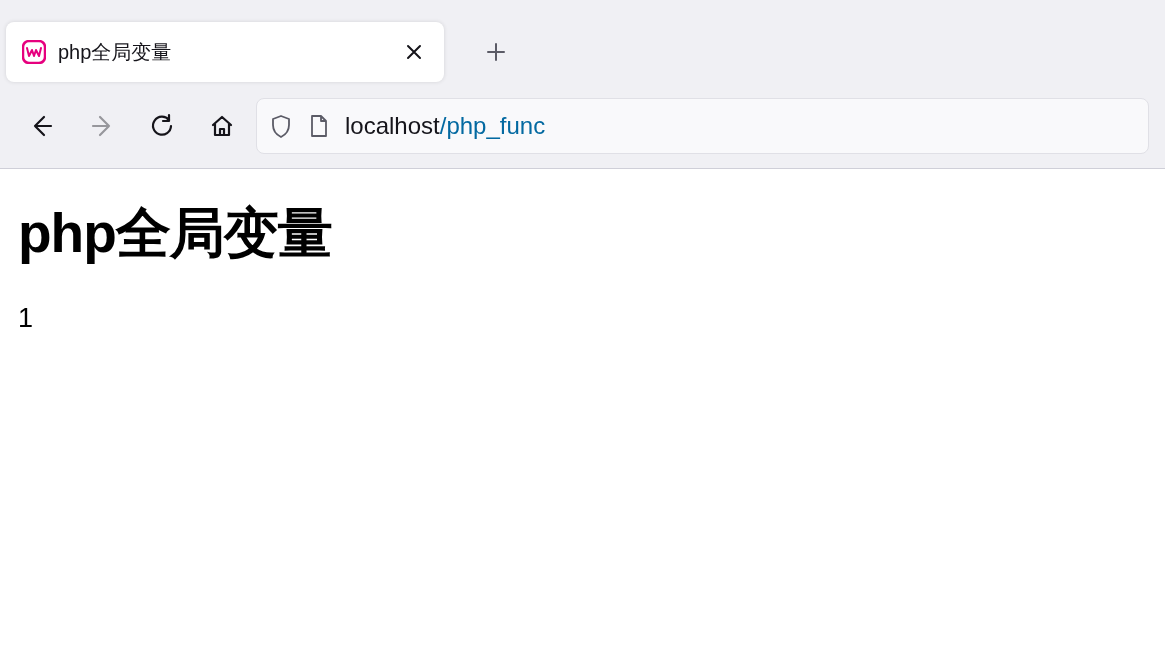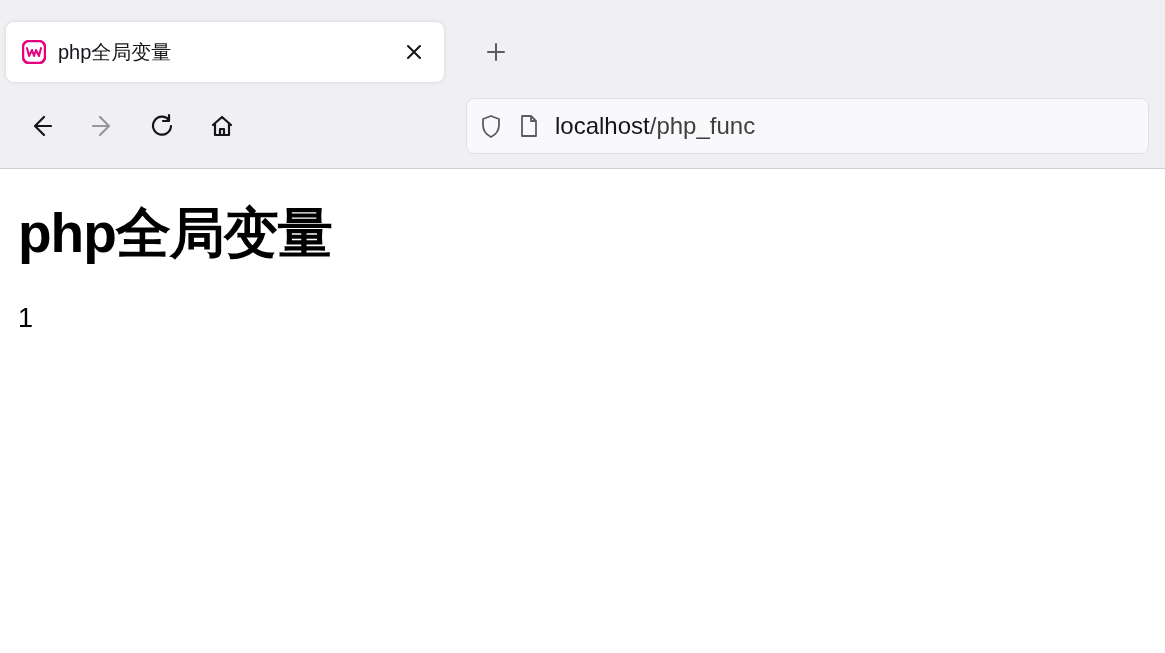--- a/index.html
+++ b/index.html
@@ -82,21 +82,20 @@
       display: flex;
       align-items: center;
       justify-content: center;
       border-radius: 6px;
       cursor: pointer;
     }
     .nav-btn.disabled { opacity: 0.4; cursor: default; }
     .address-bar-wrapper {
       flex: 1;
       display: flex;
-      margin-left: 210px;
     }
     .address-bar {
       background: #f9f9fb;
       border: 1px solid #e0e0e6;
       border-radius: 8px;
       height: 56px;
       flex: 1;
       display: flex;
       align-items: center;
       padding: 0 12px;
@@ -110,21 +109,21 @@
       justify-content: center;
       flex-shrink: 0;
     }
     .url-text {
       font-size: 24px;
       color: #5b5b66;
       display: flex;
       align-items: baseline;
     }
     .url-host { color: #15141a; }
-    .url-path { color: #404040; }
+    .url-path { color: #0369a1; }
     .content {
       padding: 28px 18px;
     }
     .content h1 {
       font-size: 55px;
       font-weight: 700;
       color: #000;
       margin-bottom: 32px;
       letter-spacing: -1px;
     }

